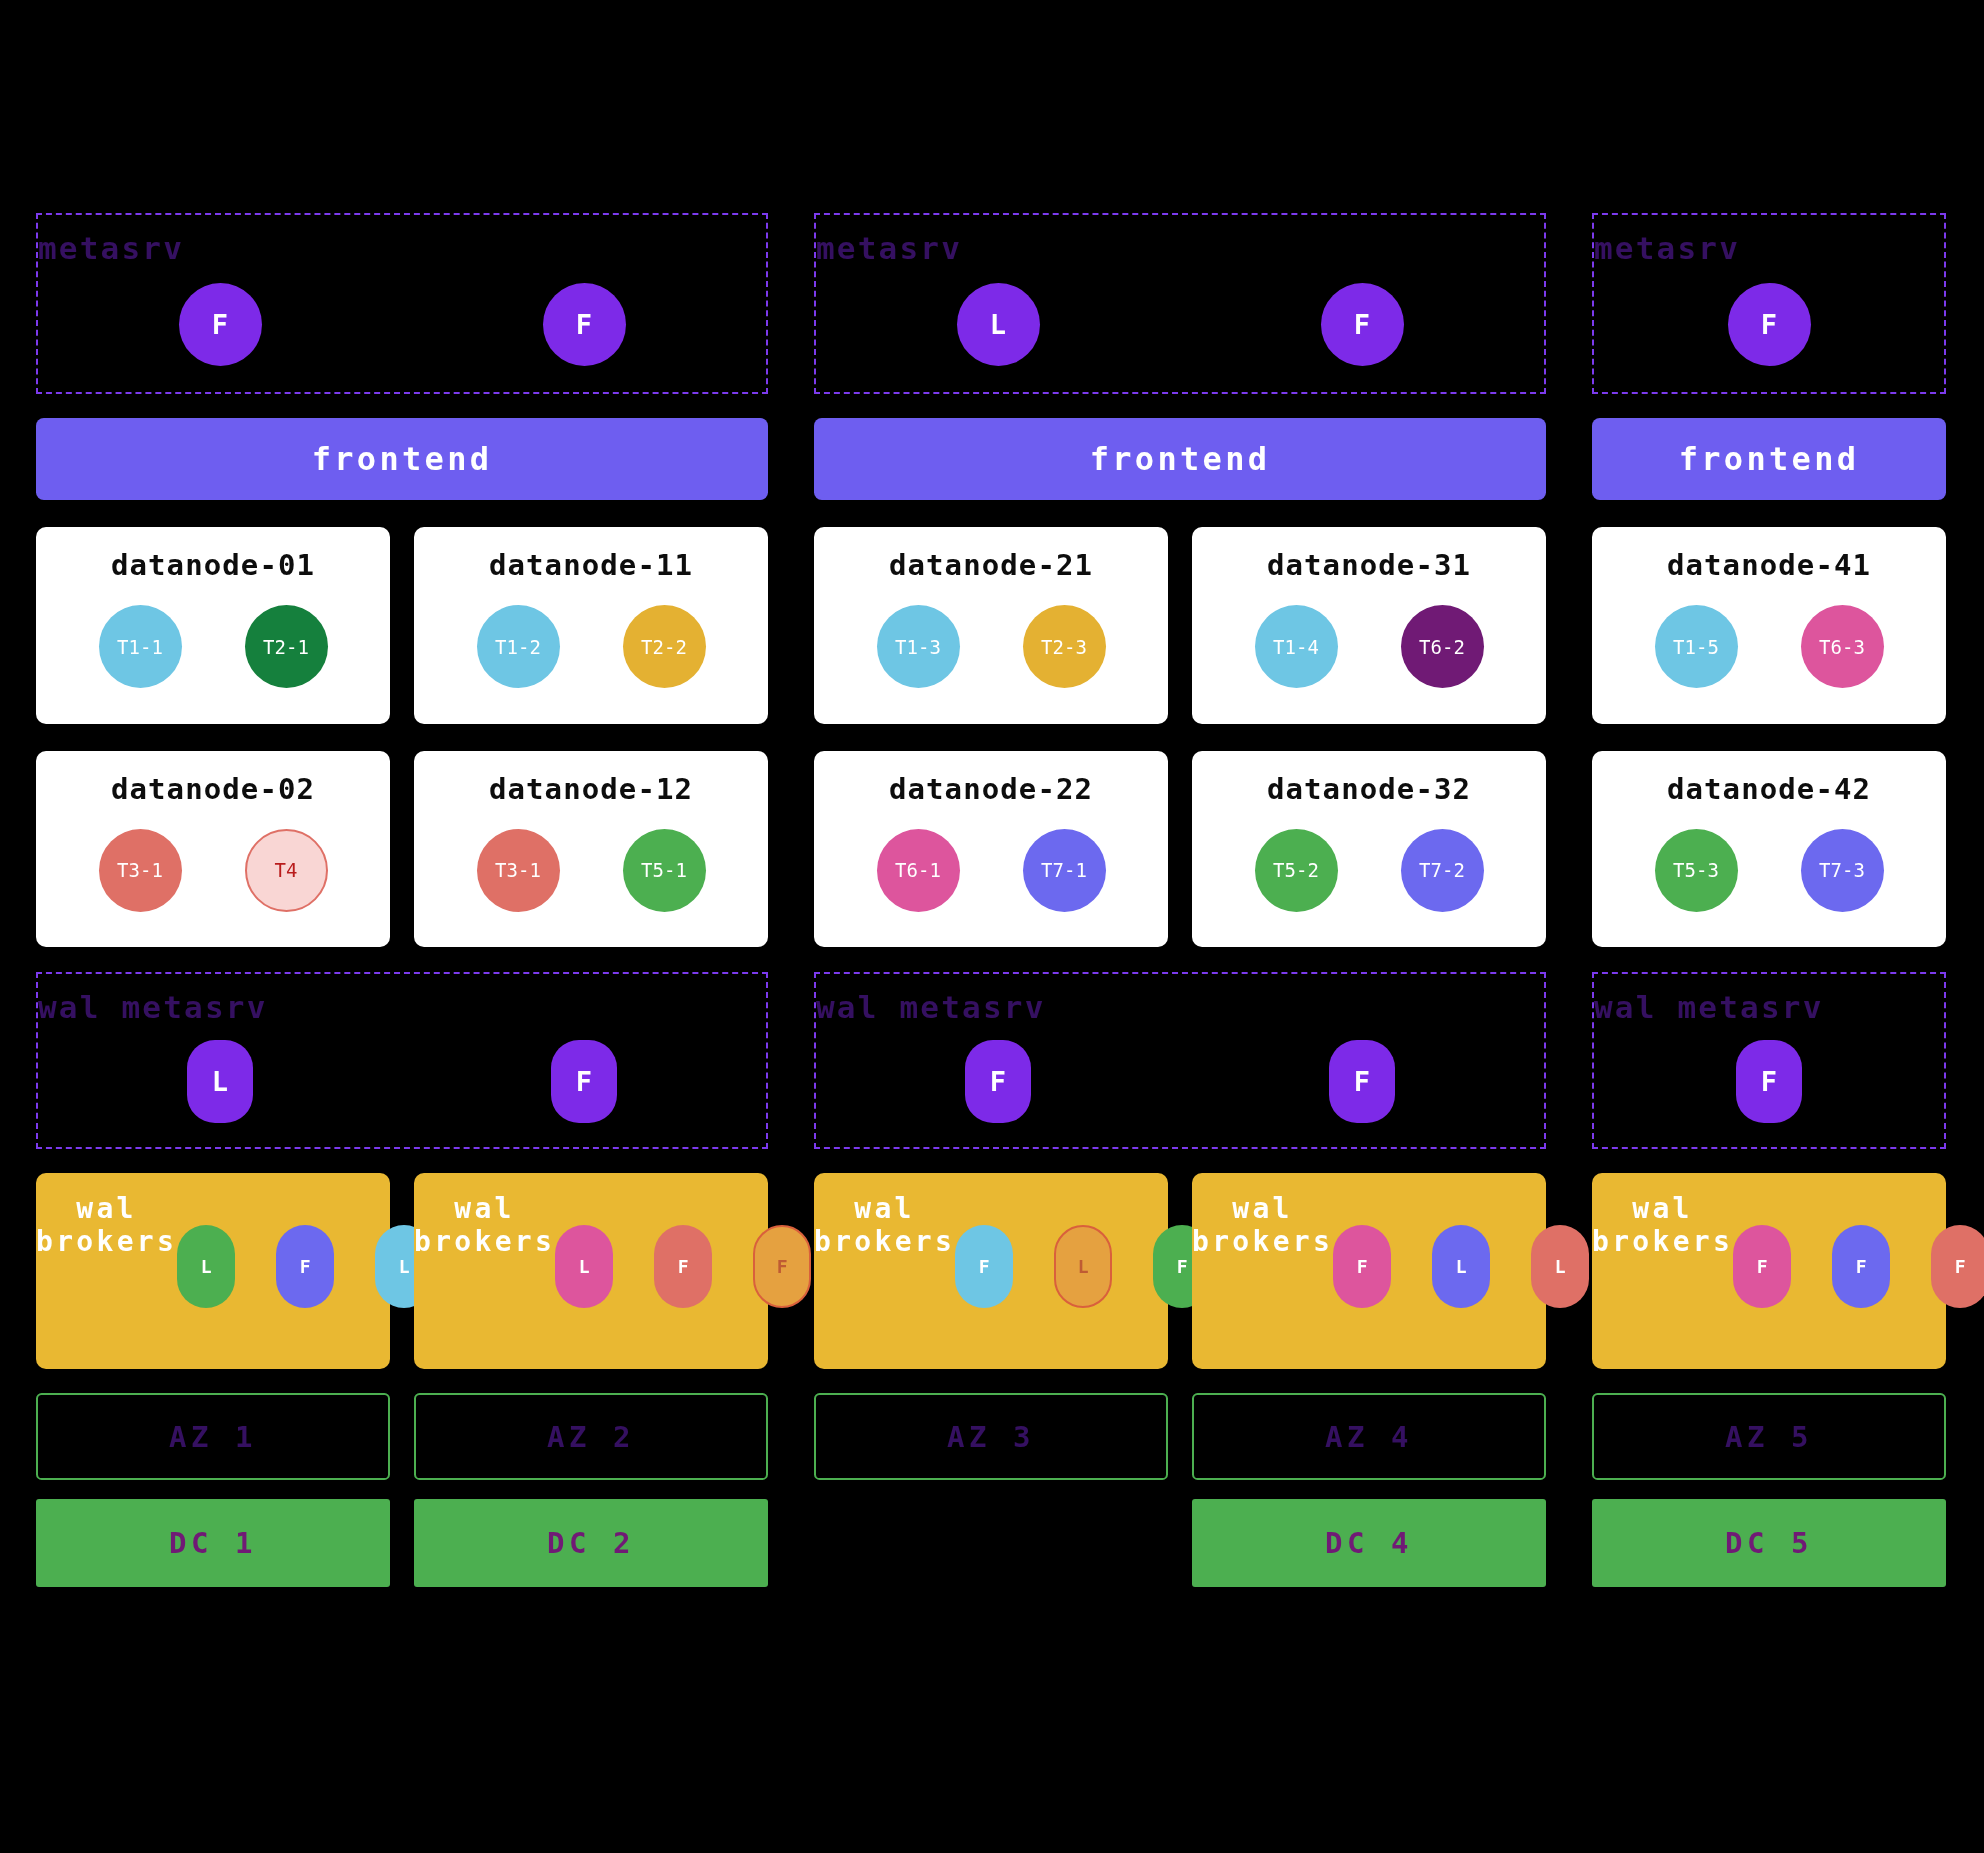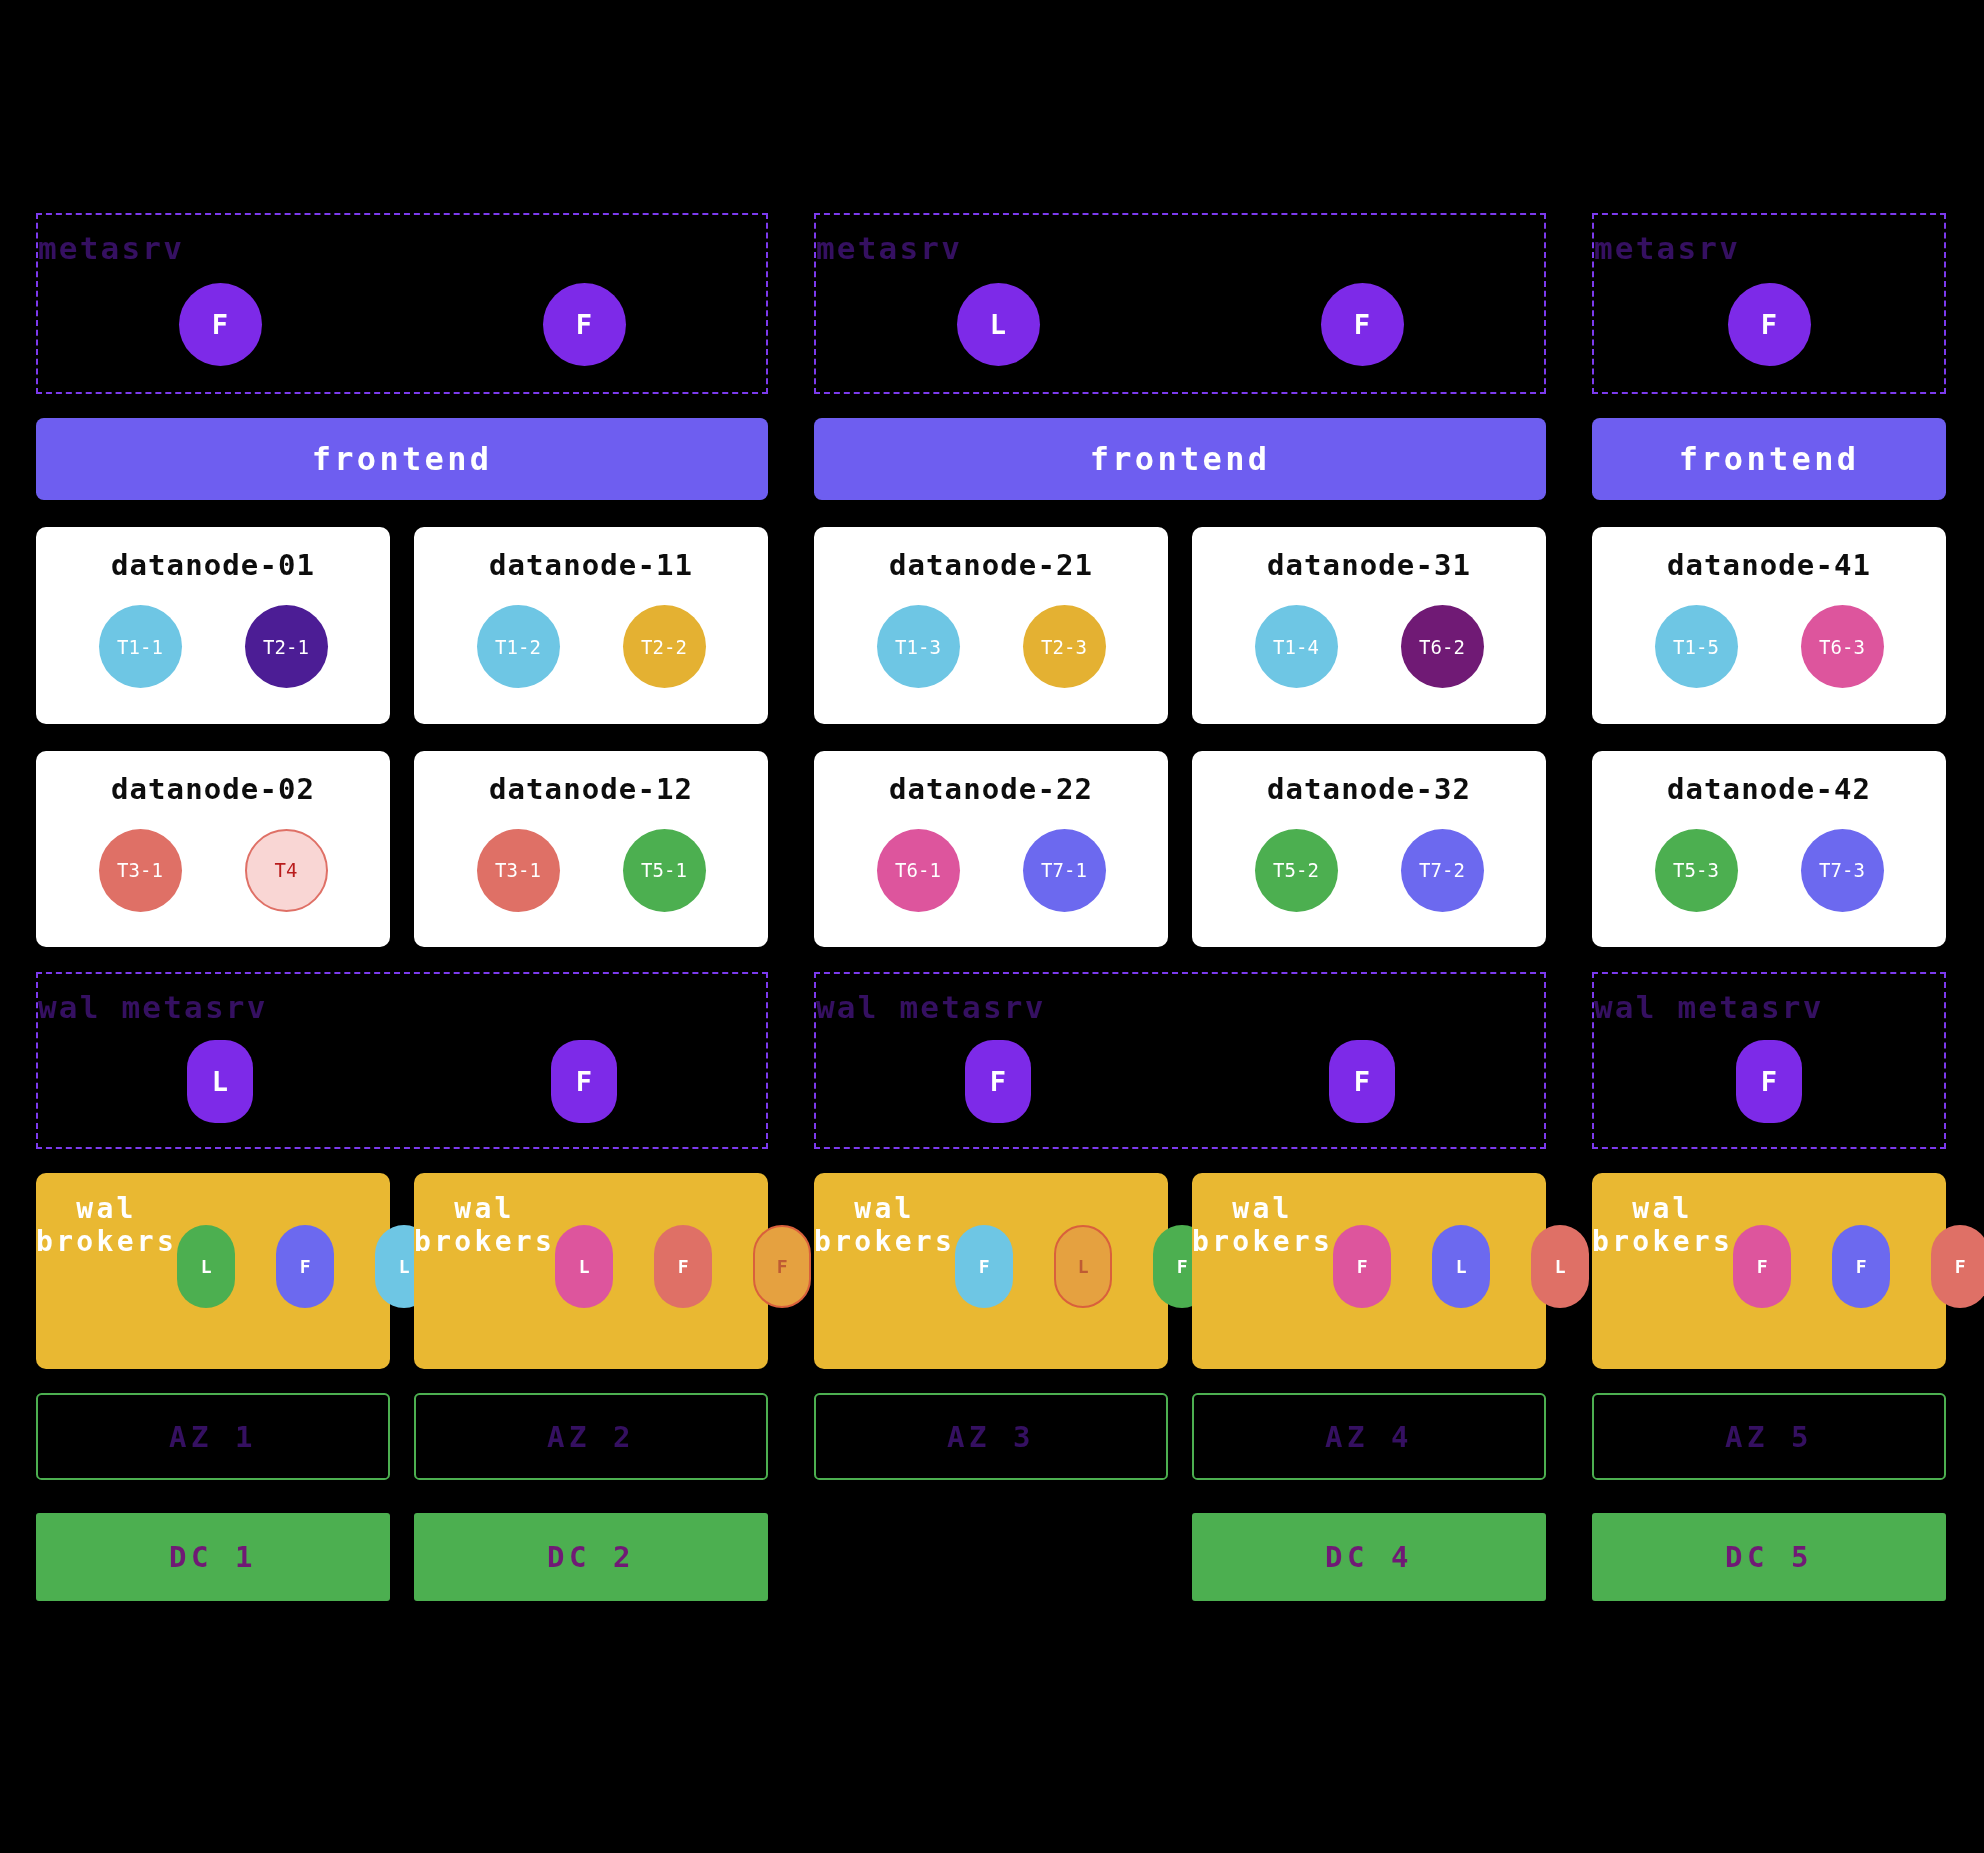--- a/index.html
+++ b/index.html
@@ -27,21 +27,21 @@
   .s12 { grid-column: 1 / 4; }
   .s34 { grid-column: 5 / 8; }
   .s5  { grid-column: 9 / 10; }
 
   .row-metasrv  { height: 181px; margin-bottom: 24px; }
   .row-frontend { height: 82px; margin-bottom: 27px; }
   .row-dn       { height: 197px; margin-bottom: 27px; }
   .row-dn2      { height: 196px; margin-bottom: 25px; }
   .row-walm     { height: 177px; margin-bottom: 24px; }
   .row-brokers  { height: 196px; margin-bottom: 24px; }
-  .row-az       { height: 87px; margin-bottom: 33px; }
+  .row-az       { height: 87px; margin-bottom: 19px; }
   .row-dc       { height: 88px; }
 
   .dashed-box {
     border: 2.2px dashed #7C3AED;
     height: 100%;
     display: flex;
     flex-direction: column;
   }
   .dashed-title {
     margin-top: 14.5px;
@@ -224,21 +224,21 @@
     <div class="bar s12" style="background-color: rgb(110, 94, 240);">frontend</div>
     <div class="bar s34" style="background-color: rgb(110, 94, 240);">frontend</div>
     <div class="bar s5" style="background-color: rgb(110, 94, 240);">frontend</div>
   </div>
 
   <div class="row row-dn">
     <div class="dn-card c1">
       <div class="dn-title">datanode-01</div>
       <div class="dn-pods">
         <div class="pod" style="background-color: rgb(110, 198, 228);">T1-1</div>
-        <div class="pod" style="background-color: #4c1d95;">T2-1</div>
+        <div class="pod" style="background-color: #15803d;">T2-1</div>
       </div>
     </div>
     <div class="dn-card c2">
       <div class="dn-title">datanode-11</div>
       <div class="dn-pods">
         <div class="pod" style="background-color: rgb(110, 198, 228);">T1-2</div>
         <div class="pod" style="background-color: rgb(228, 177, 50);">T2-2</div>
       </div>
     </div>
     <div class="dn-card c3">

